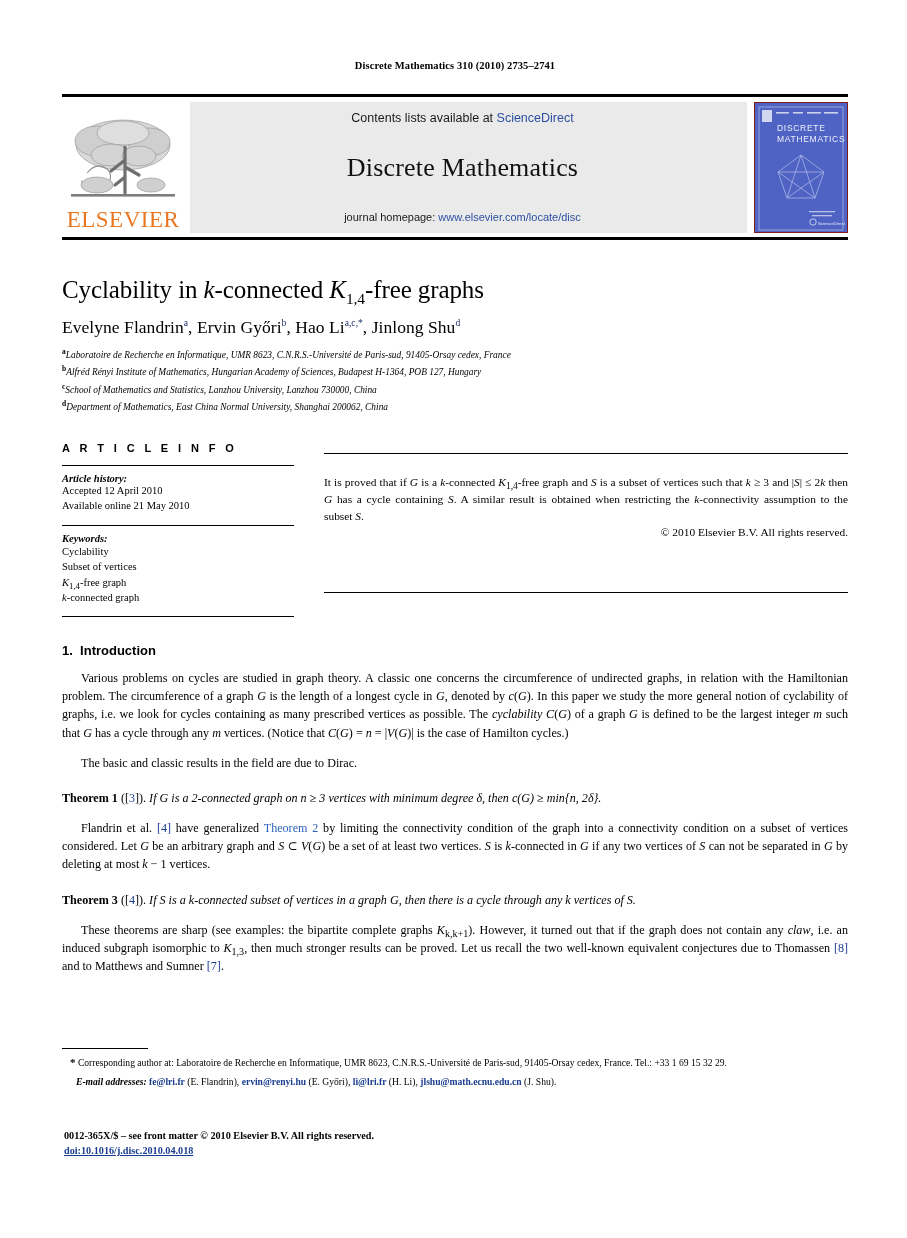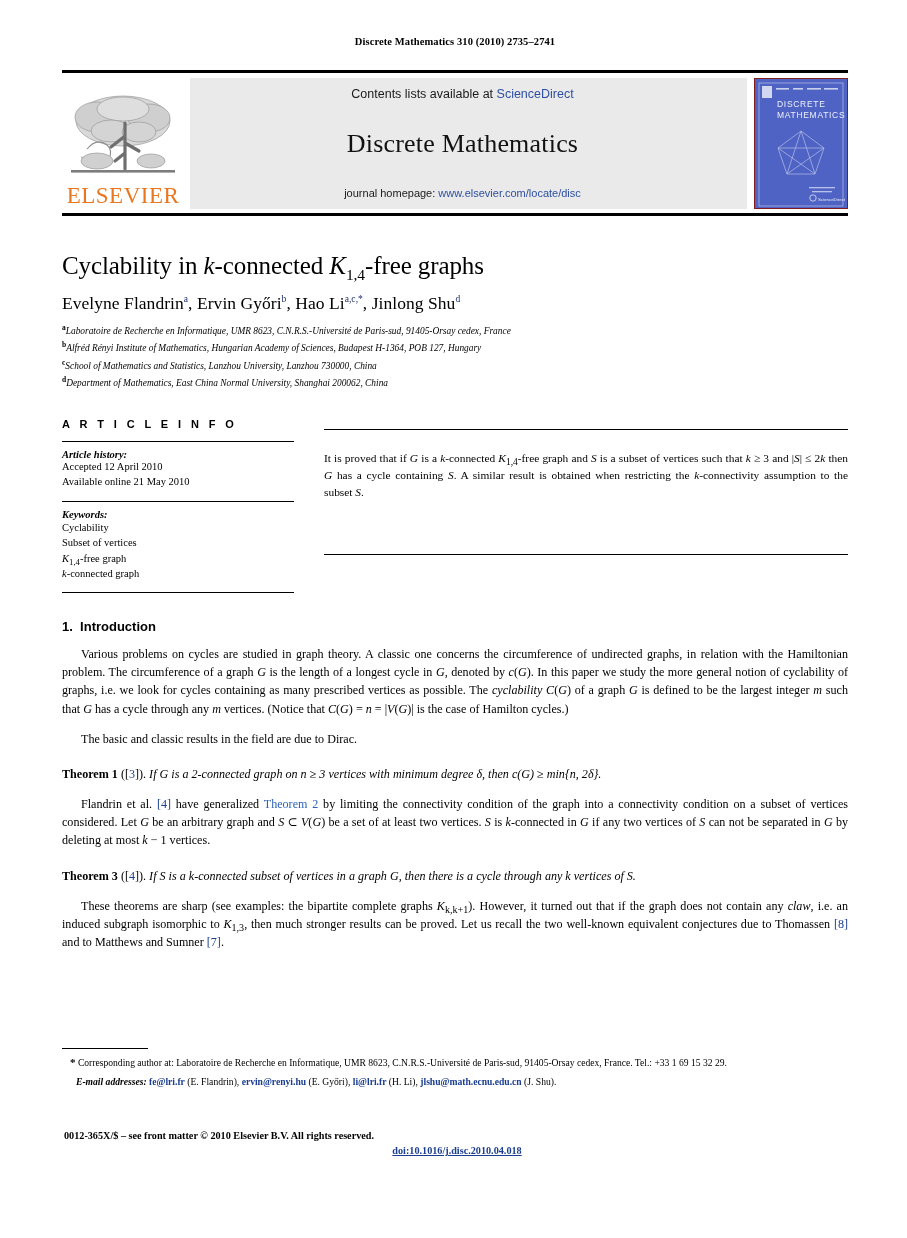--- a/index.html
+++ b/index.html
@@ -27,21 +27,21 @@
     top: 0;
     width: 786px;
   }
 
   
   .runhead {
     text-align: center;
     font-size: 10.5px;
     font-weight: bold;
     letter-spacing: 0.1px;
-    padding-top: 36px;
+    padding-top: 60px;
   }
 
   
   .masthead {
     margin-top: 23px;
     border-top: 3px solid #000;
     padding-top: 5px;
     display: flex;
     align-items: stretch;
     height: 131px;
@@ -236,21 +236,21 @@
   .fn-email a { color: #1a3d8f; text-decoration: none; font-weight: bold; }
   .copyright {
     position: absolute;
     left: 64px;
     top: 1128px;
     width: 786px;
     font-size: 10.2px;
     line-height: 1.5;
     font-weight: bold;
   }
-  .copyright .doi { color: #1a3d8f; display: block; text-align: center; }
+  .copyright .doi { color: #1a3d8f; display: block; }
   sub, sup { line-height: 0; }
 </style>
 </head>
 <body>
 
 <div class="page">
   <div class="content">
 
     <div class="runhead">Discrete Mathematics 310 (2010) 2735–2741</div>
 
@@ -345,20 +345,21 @@
         <div class="kw-line"><em class="m">K</em><sub>1,4</sub>-free graph</div>
         <div class="kw-line"><em class="m">k</em>-connected graph</div>
         <div class="hr-med info-hr3"></div>
       </div>
 
       <div class="col-gap"></div>
 
       <div class="col-abs">
         <div class="abs-hr1"></div>
         <div class="abs-body">It is proved that if <em class="m">G</em> is a <em class="m">k</em>-connected <em class="m">K</em><sub>1,4</sub>-free graph and <em class="m">S</em> is a subset of vertices such that <em class="m">k</em> ≥ 3 and |<em class="m">S</em>| ≤ 2<em class="m">k</em> then <em class="m">G</em> has a cycle containing <em class="m">S</em>. A similar result is obtained when restricting the <em class="m">k</em>-connectivity assumption to the subset <em class="m">S</em>.</div>
+        <div class="abs-rights">© 2010 Elsevier B.V. All rights reserved.</div>
         <div class="hr-med abs-hr2"></div>
       </div>
     </div>
 
     <div class="h2"><span>1.</span>&nbsp; <span>Introduction</span></div>
 
     <p class="para">Various problems on cycles are studied in graph theory. A classic one concerns the circumference of undirected graphs, in relation with the Hamiltonian problem. The circumference of a graph <em class="m">G</em> is the length of a longest cycle in <em class="m">G</em>, denoted by <em class="m">c</em>(<em class="m">G</em>). In this paper we study the more general notion of cyclability of graphs, i.e. we look for cycles containing as many prescribed vertices as possible. The <em class="m">cyclability C</em>(<em class="m">G</em>) of a graph <em class="m">G</em> is defined to be the largest integer <em class="m">m</em> such that <em class="m">G</em> has a cycle through any <em class="m">m</em> vertices. (Notice that <em class="m">C</em>(<em class="m">G</em>) = <em class="m">n</em> = |<em class="m">V</em>(<em class="m">G</em>)| is the case of Hamilton cycles.)</p>
 
     <p class="para">The basic and classic results in the field are due to Dirac.</p>
 

